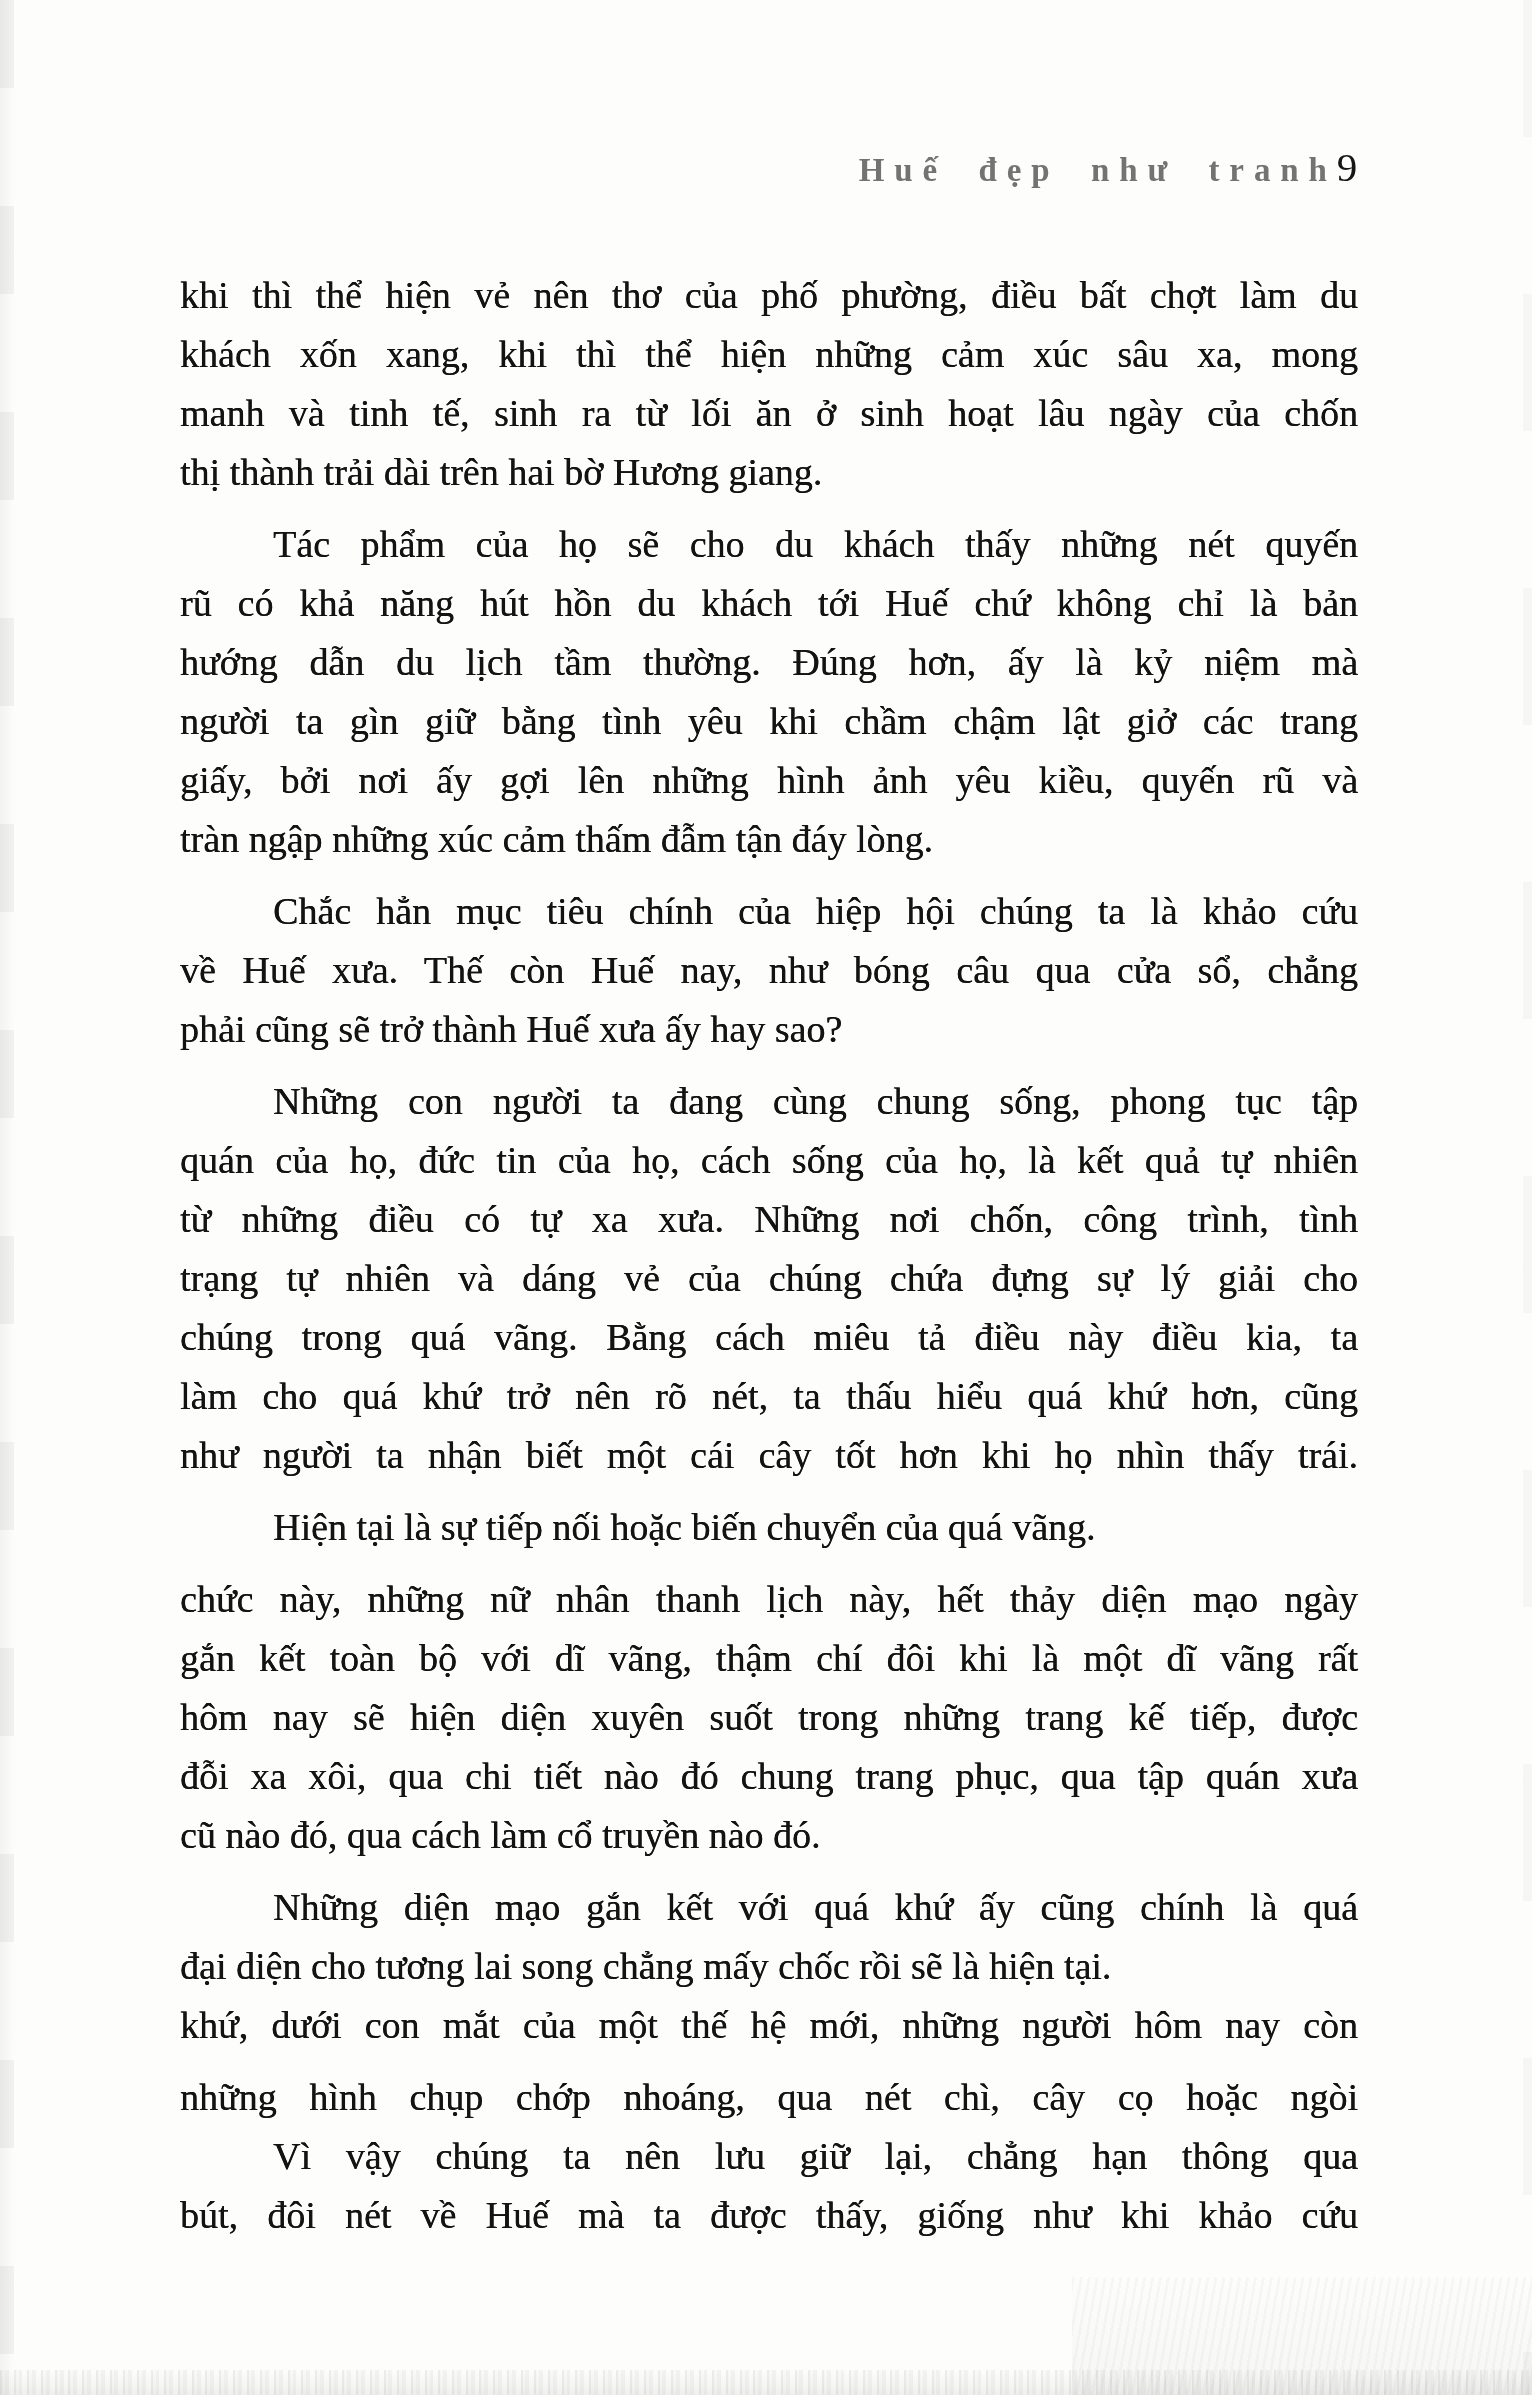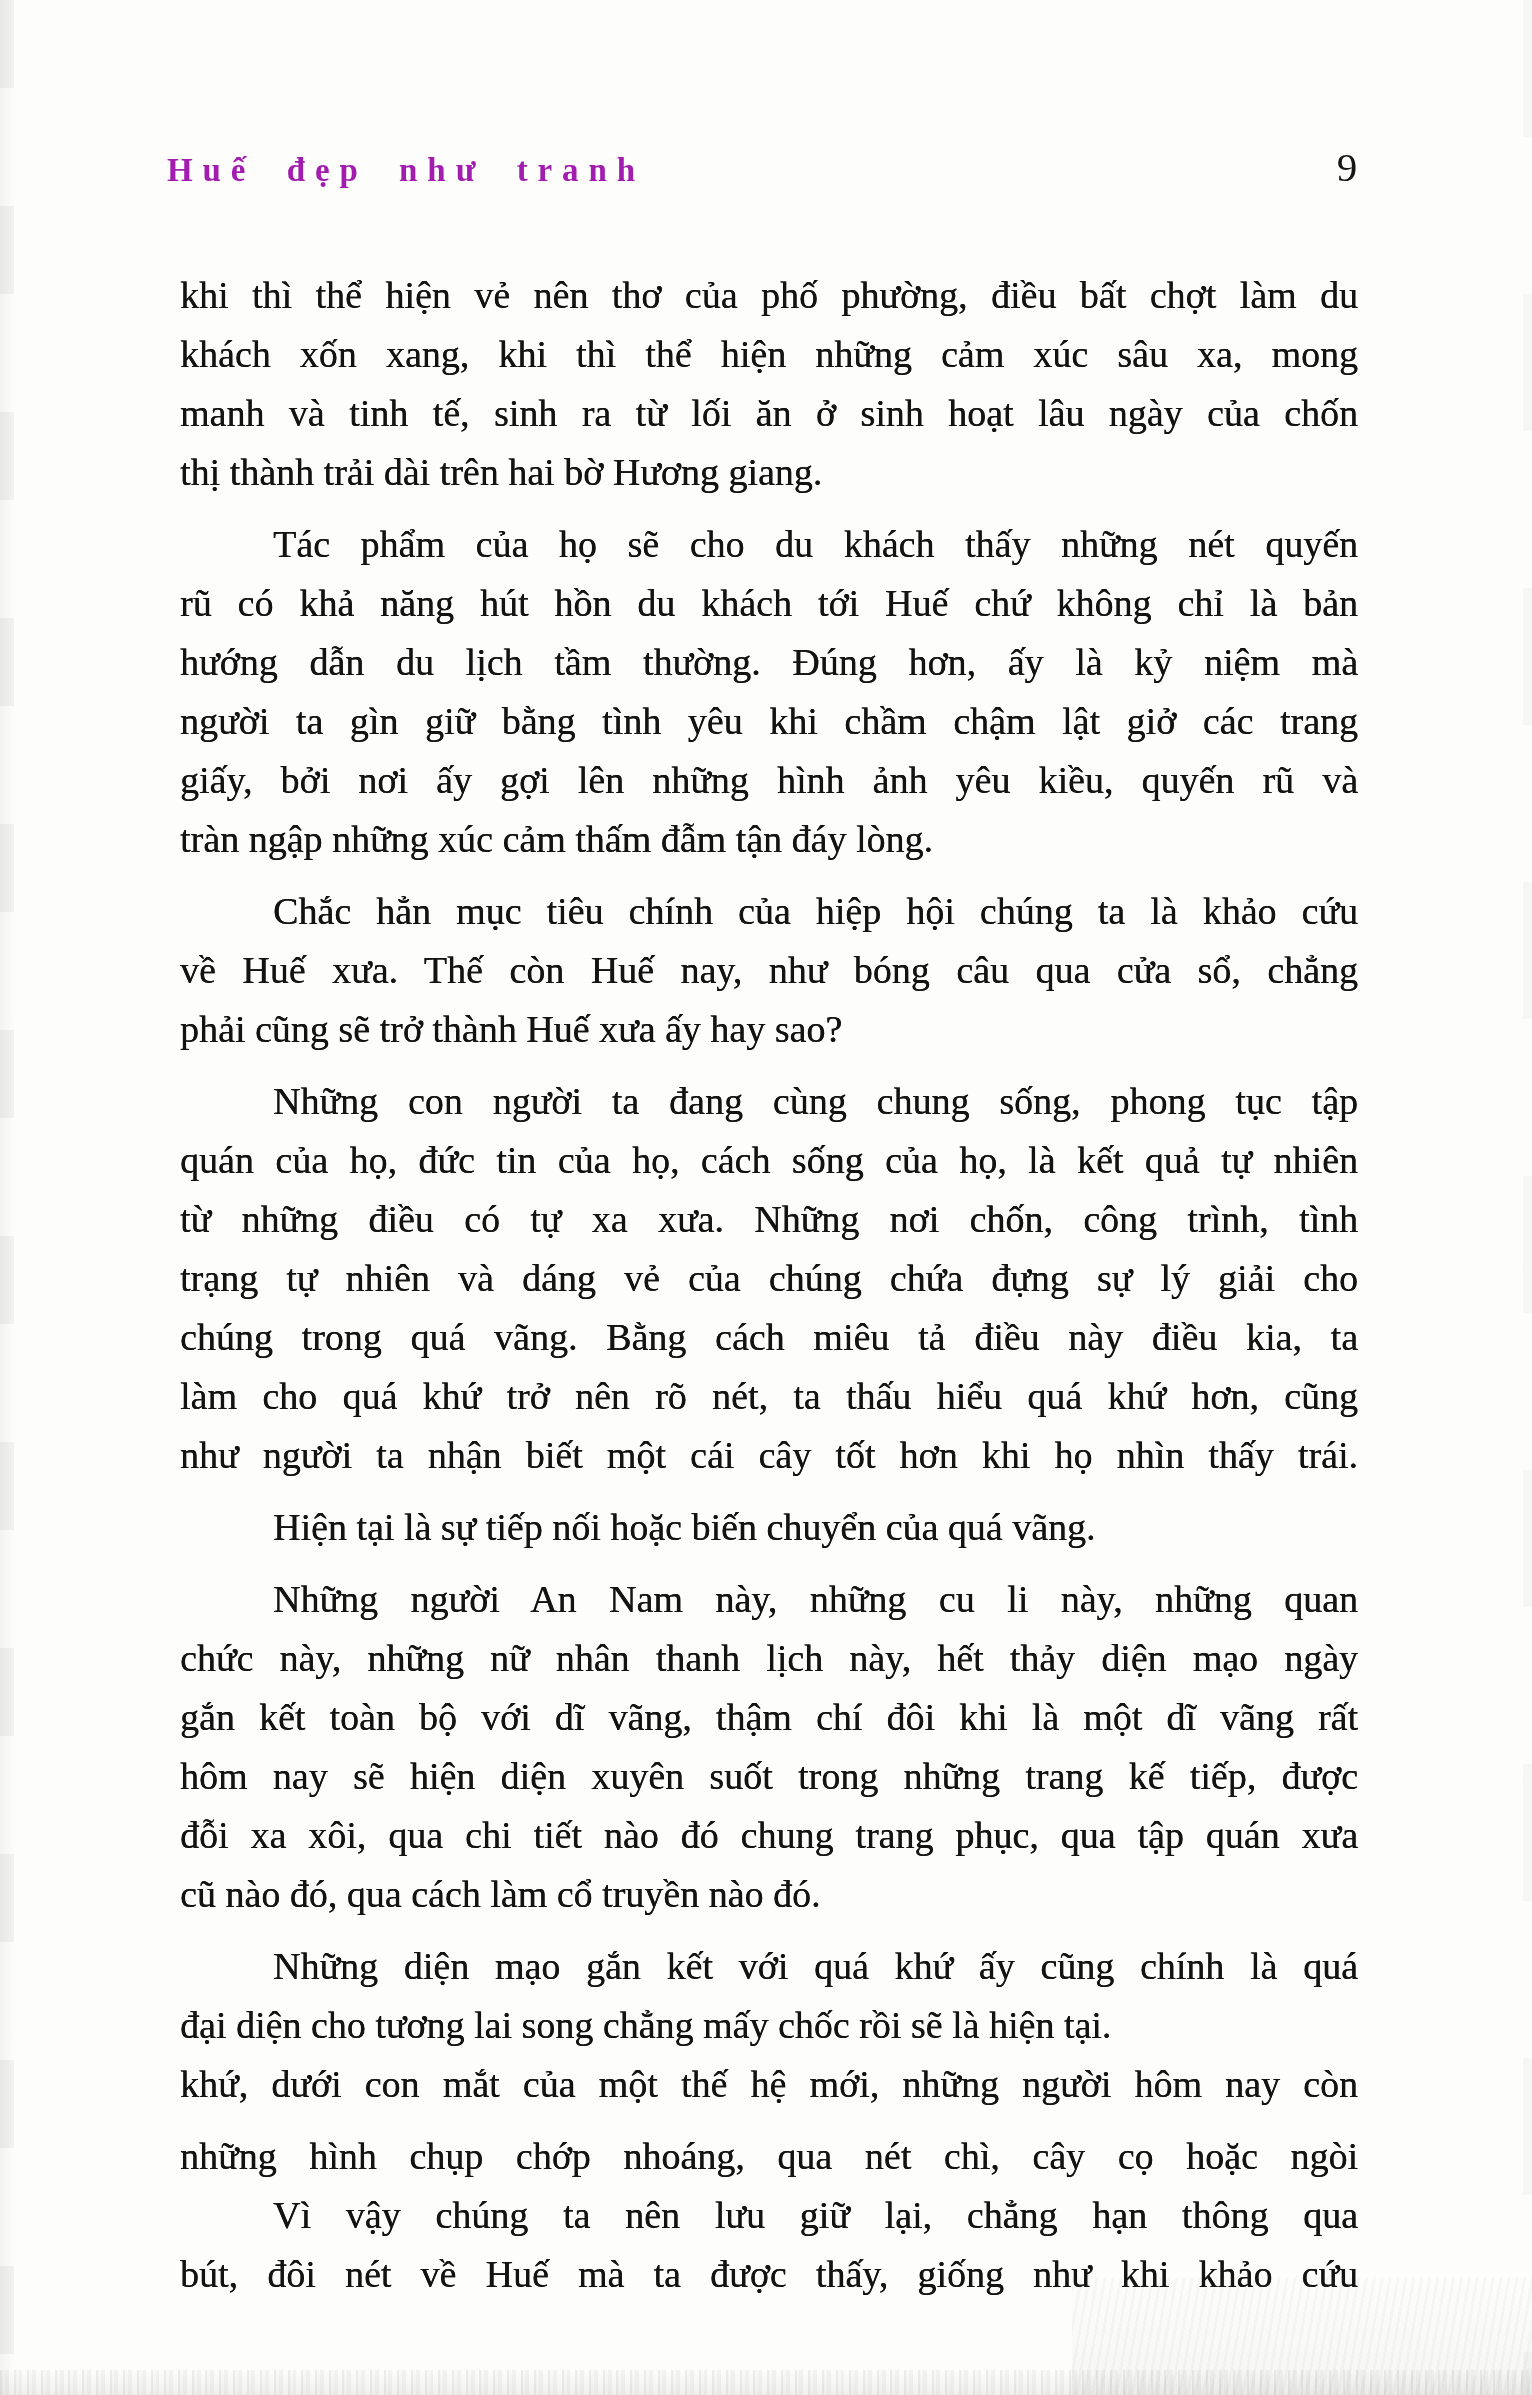--- a/index.html
+++ b/index.html
@@ -14,26 +14,26 @@
   .page { position: absolute; inset: 0; }
 
   
   .header {
     position: absolute;
     top: 143px; left: 167px; width: 1204px;
     display: flex; align-items: baseline;
   }
   .header-title {
     flex: 1;
-    text-align: left;
+    text-align: right;
     font-size: 33px;
     font-weight: bold;
     letter-spacing: 0.30em;
     word-spacing: 0.40em;
-    color: #a21caf;
+    color: #737373;
   }
   .page-number {
     font-size: 41px;
     font-weight: normal;
     text-align: right;
     padding-right: 13.7px;
     color: #161616;
   }
 
   
@@ -122,21 +122,20 @@
         <div class="line">từ những điều có tự xa xưa. Những nơi chốn, công trình, tình</div>
         <div class="line">trạng tự nhiên và dáng vẻ của chúng chứa đựng sự lý giải cho</div>
         <div class="line">chúng trong quá vãng. Bằng cách miêu tả điều này điều kia, ta</div>
         <div class="line">làm cho quá khứ trở nên rõ nét, ta thấu hiểu quá khứ hơn, cũng</div>
         <div class="line">như người ta nhận biết một cái cây tốt hơn khi họ nhìn thấy trái.</div>
       </div>
       <div class="paragraph">
         <div class="line indent no-just">Hiện tại là sự tiếp nối hoặc biến chuyển của quá vãng.</div>
       </div>
       <div class="paragraph">
-        <div class="line indent">Những người An Nam này, những cu li này, những quan</div>
         <div class="line">chức này, những nữ nhân thanh lịch này, hết thảy diện mạo ngày</div>
         <div class="line">gắn kết toàn bộ với dĩ vãng, thậm chí đôi khi là một dĩ vãng rất</div>
         <div class="line">hôm nay sẽ hiện diện xuyên suốt trong những trang kế tiếp, được</div>
         <div class="line">đỗi xa xôi, qua chi tiết nào đó chung trang phục, qua tập quán xưa</div>
         <div class="line no-just">cũ nào đó, qua cách làm cổ truyền nào đó.</div>
       </div>
       <div class="paragraph">
         <div class="line indent">Những diện mạo gắn kết với quá khứ ấy cũng chính là quá</div>
         <div class="line no-just">đại diện cho tương lai song chẳng mấy chốc rồi sẽ là hiện tại.</div>
         <div class="line">khứ, dưới con mắt của một thế hệ mới, những người hôm nay còn</div>

